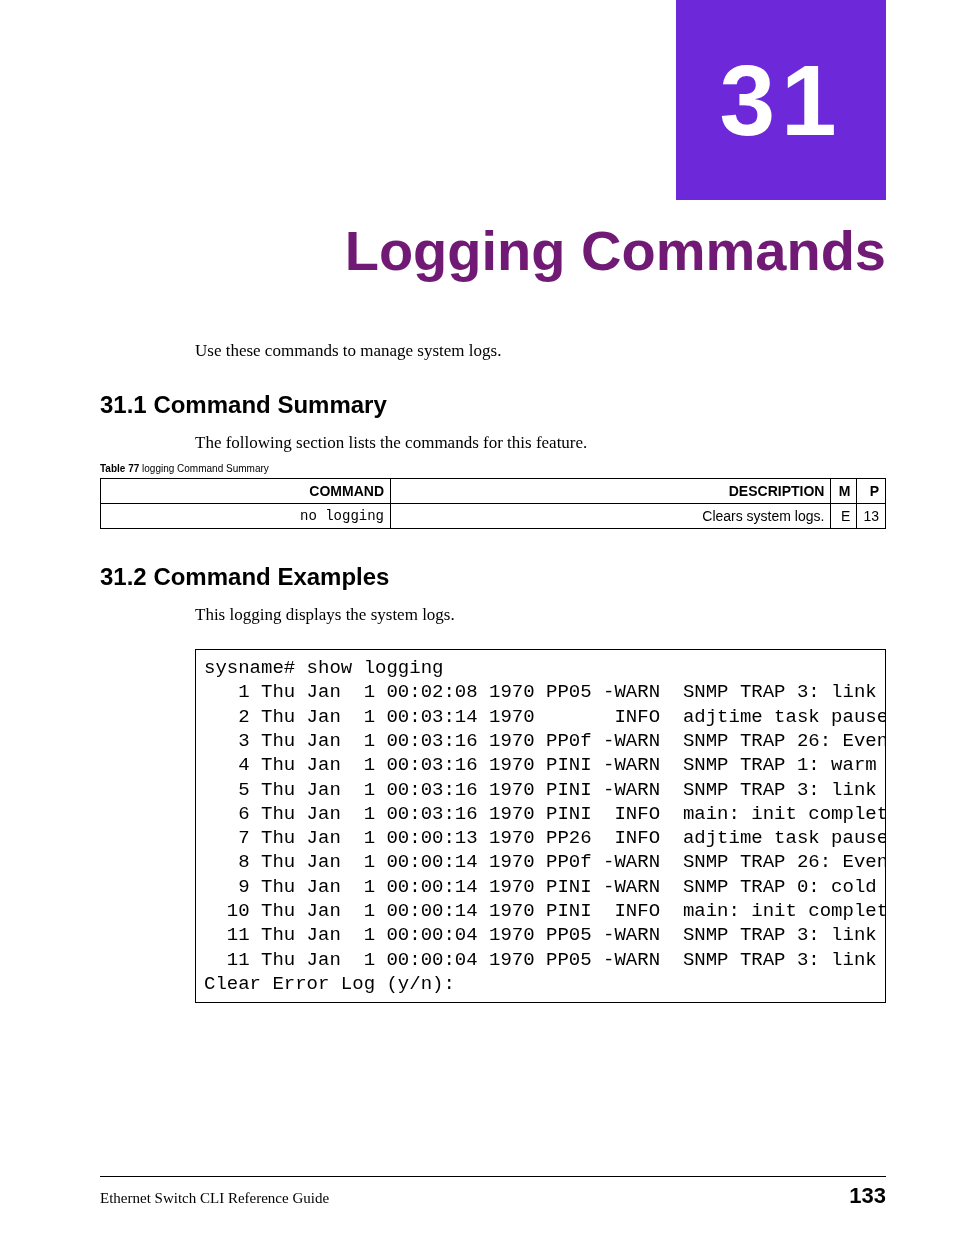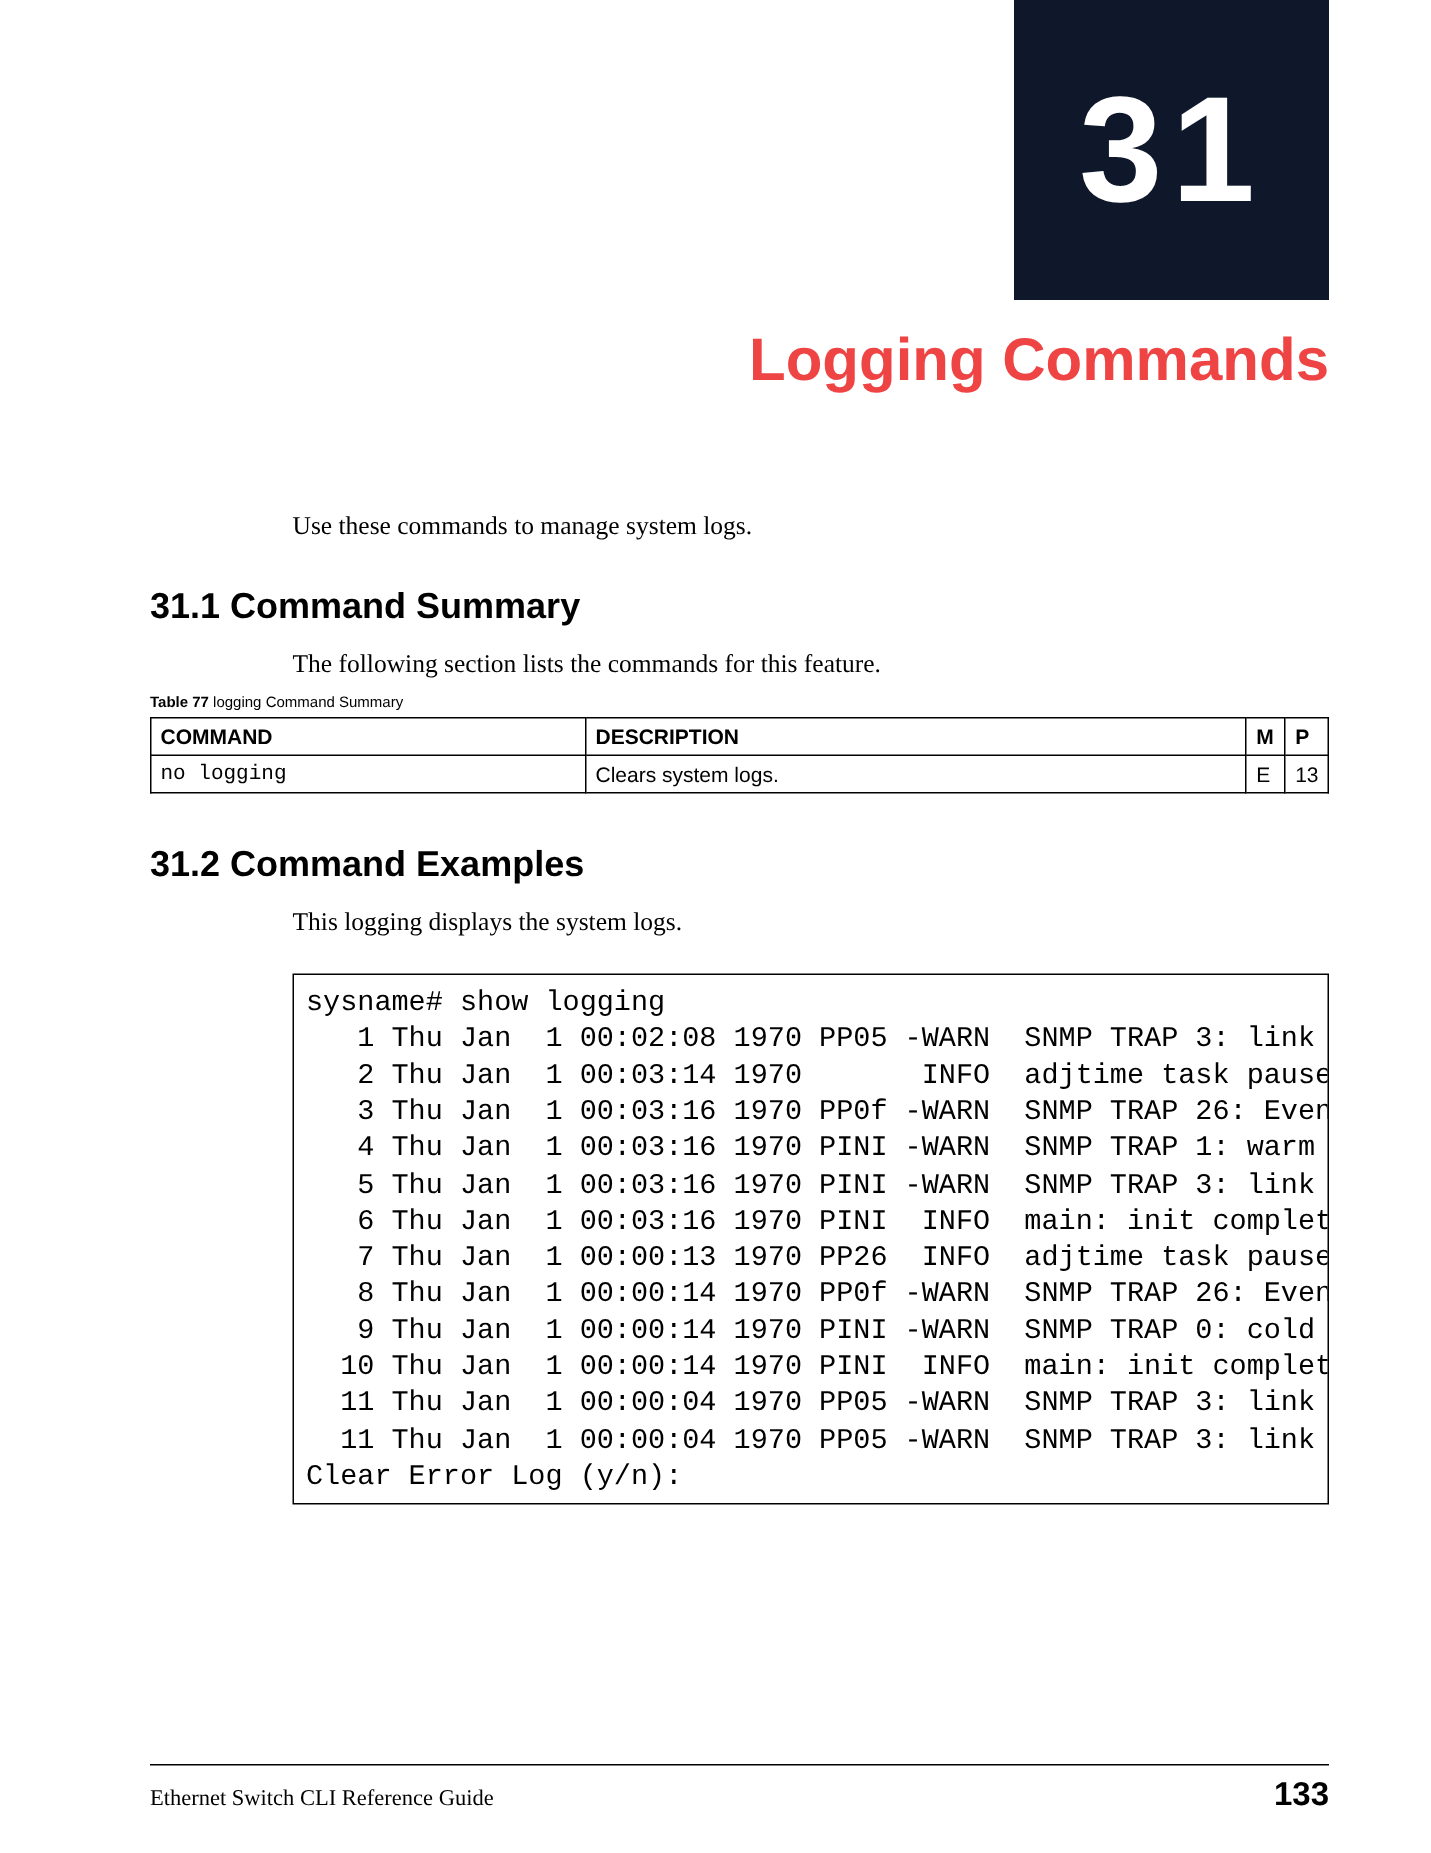--- a/index.html
+++ b/index.html
@@ -10,40 +10,40 @@
       height: 1235px;
       position: relative;
       color: #000;
     }
     .chapter-box {
       position: absolute;
       top: 0;
       right: 68px;
       width: 210px;
       height: 200px;
-      background: #0f172a;
+      background: #6d28d9;
       display: flex;
       align-items: center;
       justify-content: center;
       color: #fff;
       font-family: Helvetica, Arial, sans-serif;
       font-weight: bold;
       font-size: 100px;
       letter-spacing: 6px;
     }
     .chapter-title {
       position: absolute;
       top: 218px;
       left: 165px;
       right: 68px;
       text-align: right;
-      color: #ef4444;
+      color: #701a75;
       font-family: Helvetica, Arial, sans-serif;
       font-weight: bold;
-      font-size: 40px;
+      font-size: 56px;
     }
     .content {
       position: absolute;
       top: 340px;
       left: 100px;
       right: 68px;
       font-size: 17px;
     }
     .intro {
       margin-left: 95px;
@@ -69,21 +69,21 @@
     table.cmd {
       width: 100%;
       border-collapse: collapse;
       font-family: Helvetica, Arial, sans-serif;
       font-size: 14px;
       margin-bottom: 34px;
     }
     table.cmd th, table.cmd td {
       border: 1px solid #000;
       padding: 4px 6px;
-      text-align: left;
+      text-align: right;
       vertical-align: middle;
     }
     table.cmd th {
       font-weight: bold;
     }
     .col-m, .col-p { width: 26px; }
     .col-cmd { width: 290px; }
     .mono {
       font-family: "Courier New", Courier, monospace;
       font-size: 14px;

